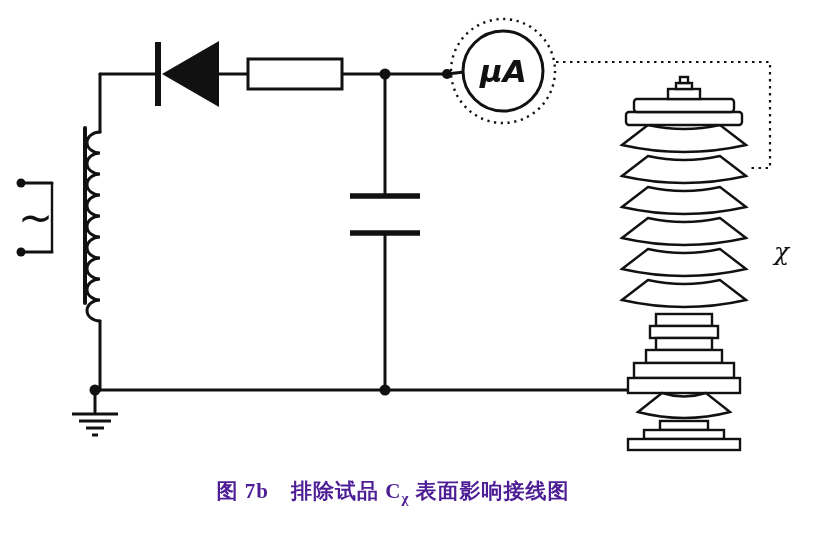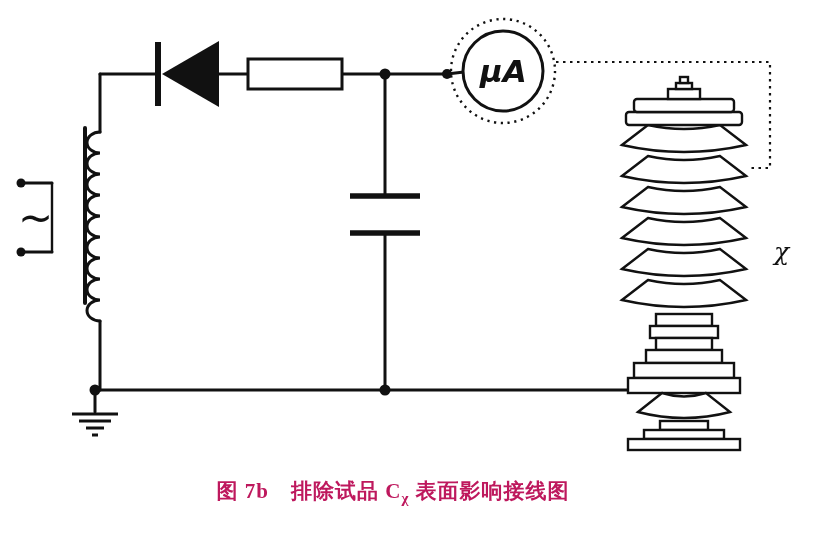--- a/index.html
+++ b/index.html
@@ -18,21 +18,21 @@
   .dot{fill:#111;stroke:none;}
   .dotted{stroke:#111;stroke-width:2.2;fill:none;stroke-dasharray:2.5 4.5;}
   .meter-ring{stroke:#111;stroke-width:2.4;fill:none;stroke-dasharray:2.2 4.6;}
   .meter-face{fill:#fff;stroke:#111;stroke-width:3;}
   .meter-text{font-family:"DejaVu Sans", sans-serif;font-style:italic;font-weight:bold;font-size:31px;fill:#111;}
   .chi-text{font-family:"DejaVu Serif", serif;font-style:italic;font-size:25px;fill:#111;}
   .tilde{font-family:"DejaVu Sans", sans-serif;font-size:42px;fill:#111;}
   .caption{
     position:absolute;left:0;top:477px;width:786px;
     text-align:center;
-    font-weight:bold;font-size:21px;color:#be185d;
+    font-weight:bold;font-size:21px;color:#4c1d95;
     letter-spacing:1px;
   }
   .caption .figlabel{margin-right:22px;}
   .caption sub{font-size:15px;}
 </style>
 </head>
 <body>
 
 <div class="page">
 

